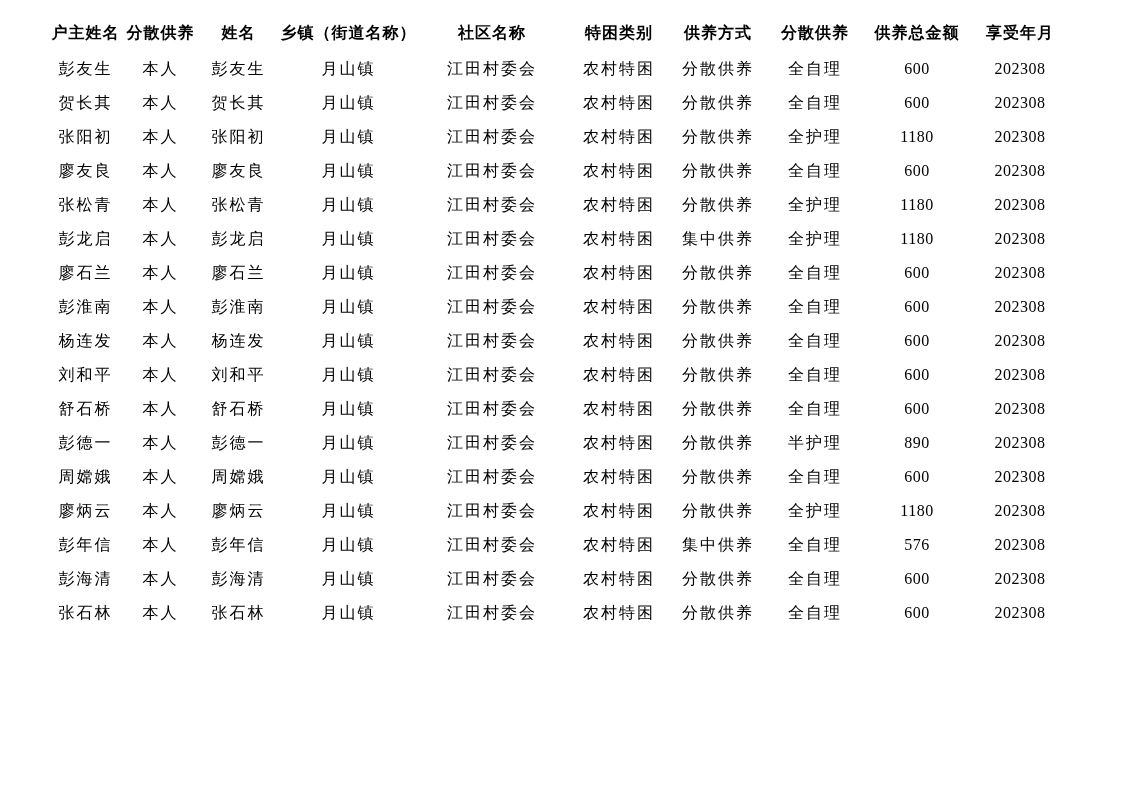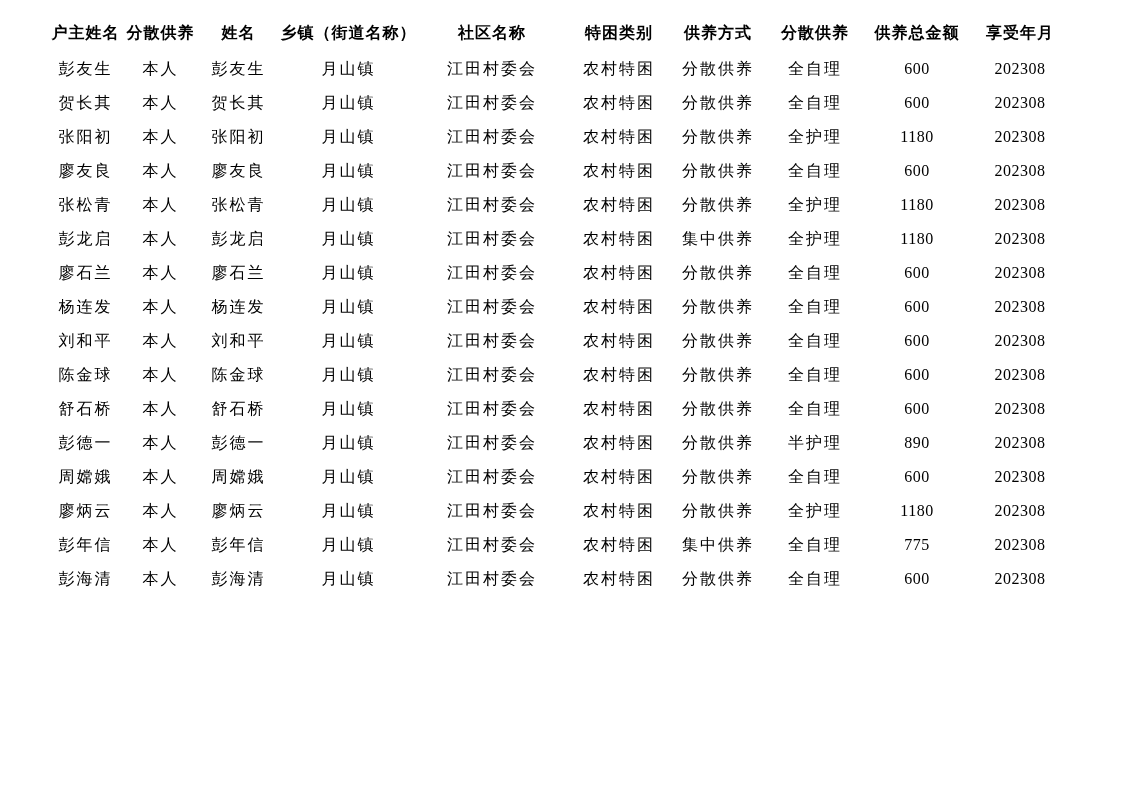--- a/index.html
+++ b/index.html
@@ -166,47 +166,47 @@
           <td>廖石兰</td>
           <td>月山镇</td>
           <td>江田村委会</td>
           <td>农村特困</td>
           <td>分散供养</td>
           <td>全自理</td>
           <td class="num">600</td>
           <td class="num">202308</td>
         </tr>
         <tr>
+          <td>彭淮南</td>
+          <td>本人</td>
+          <td>彭淮南</td>
+          <td>月山镇</td>
+          <td>江田村委会</td>
+          <td>农村特困</td>
+          <td>分散供养</td>
+          <td>全自理</td>
+          <td class="num">600</td>
+          <td class="num">202308</td>
+        </tr>
+        <tr>
           <td>杨连发</td>
           <td>本人</td>
           <td>杨连发</td>
           <td>月山镇</td>
           <td>江田村委会</td>
           <td>农村特困</td>
           <td>分散供养</td>
           <td>全自理</td>
           <td class="num">600</td>
           <td class="num">202308</td>
         </tr>
         <tr>
           <td>刘和平</td>
           <td>本人</td>
           <td>刘和平</td>
-          <td>月山镇</td>
-          <td>江田村委会</td>
-          <td>农村特困</td>
-          <td>分散供养</td>
-          <td>全自理</td>
-          <td class="num">600</td>
-          <td class="num">202308</td>
-        </tr>
-        <tr>
-          <td>陈金球</td>
-          <td>本人</td>
-          <td>陈金球</td>
           <td>月山镇</td>
           <td>江田村委会</td>
           <td>农村特困</td>
           <td>分散供养</td>
           <td>全自理</td>
           <td class="num">600</td>
           <td class="num">202308</td>
         </tr>
         <tr>
           <td>舒石桥</td>
@@ -258,27 +258,39 @@
         </tr>
         <tr>
           <td>彭年信</td>
           <td>本人</td>
           <td>彭年信</td>
           <td>月山镇</td>
           <td>江田村委会</td>
           <td>农村特困</td>
           <td>集中供养</td>
           <td>全自理</td>
-          <td class="num">775</td>
+          <td class="num">576</td>
           <td class="num">202308</td>
         </tr>
         <tr>
           <td>彭海清</td>
           <td>本人</td>
           <td>彭海清</td>
+          <td>月山镇</td>
+          <td>江田村委会</td>
+          <td>农村特困</td>
+          <td>分散供养</td>
+          <td>全自理</td>
+          <td class="num">600</td>
+          <td class="num">202308</td>
+        </tr>
+        <tr>
+          <td>张石林</td>
+          <td>本人</td>
+          <td>张石林</td>
           <td>月山镇</td>
           <td>江田村委会</td>
           <td>农村特困</td>
           <td>分散供养</td>
           <td>全自理</td>
           <td class="num">600</td>
           <td class="num">202308</td>
         </tr>
       </tbody>
   </table>

